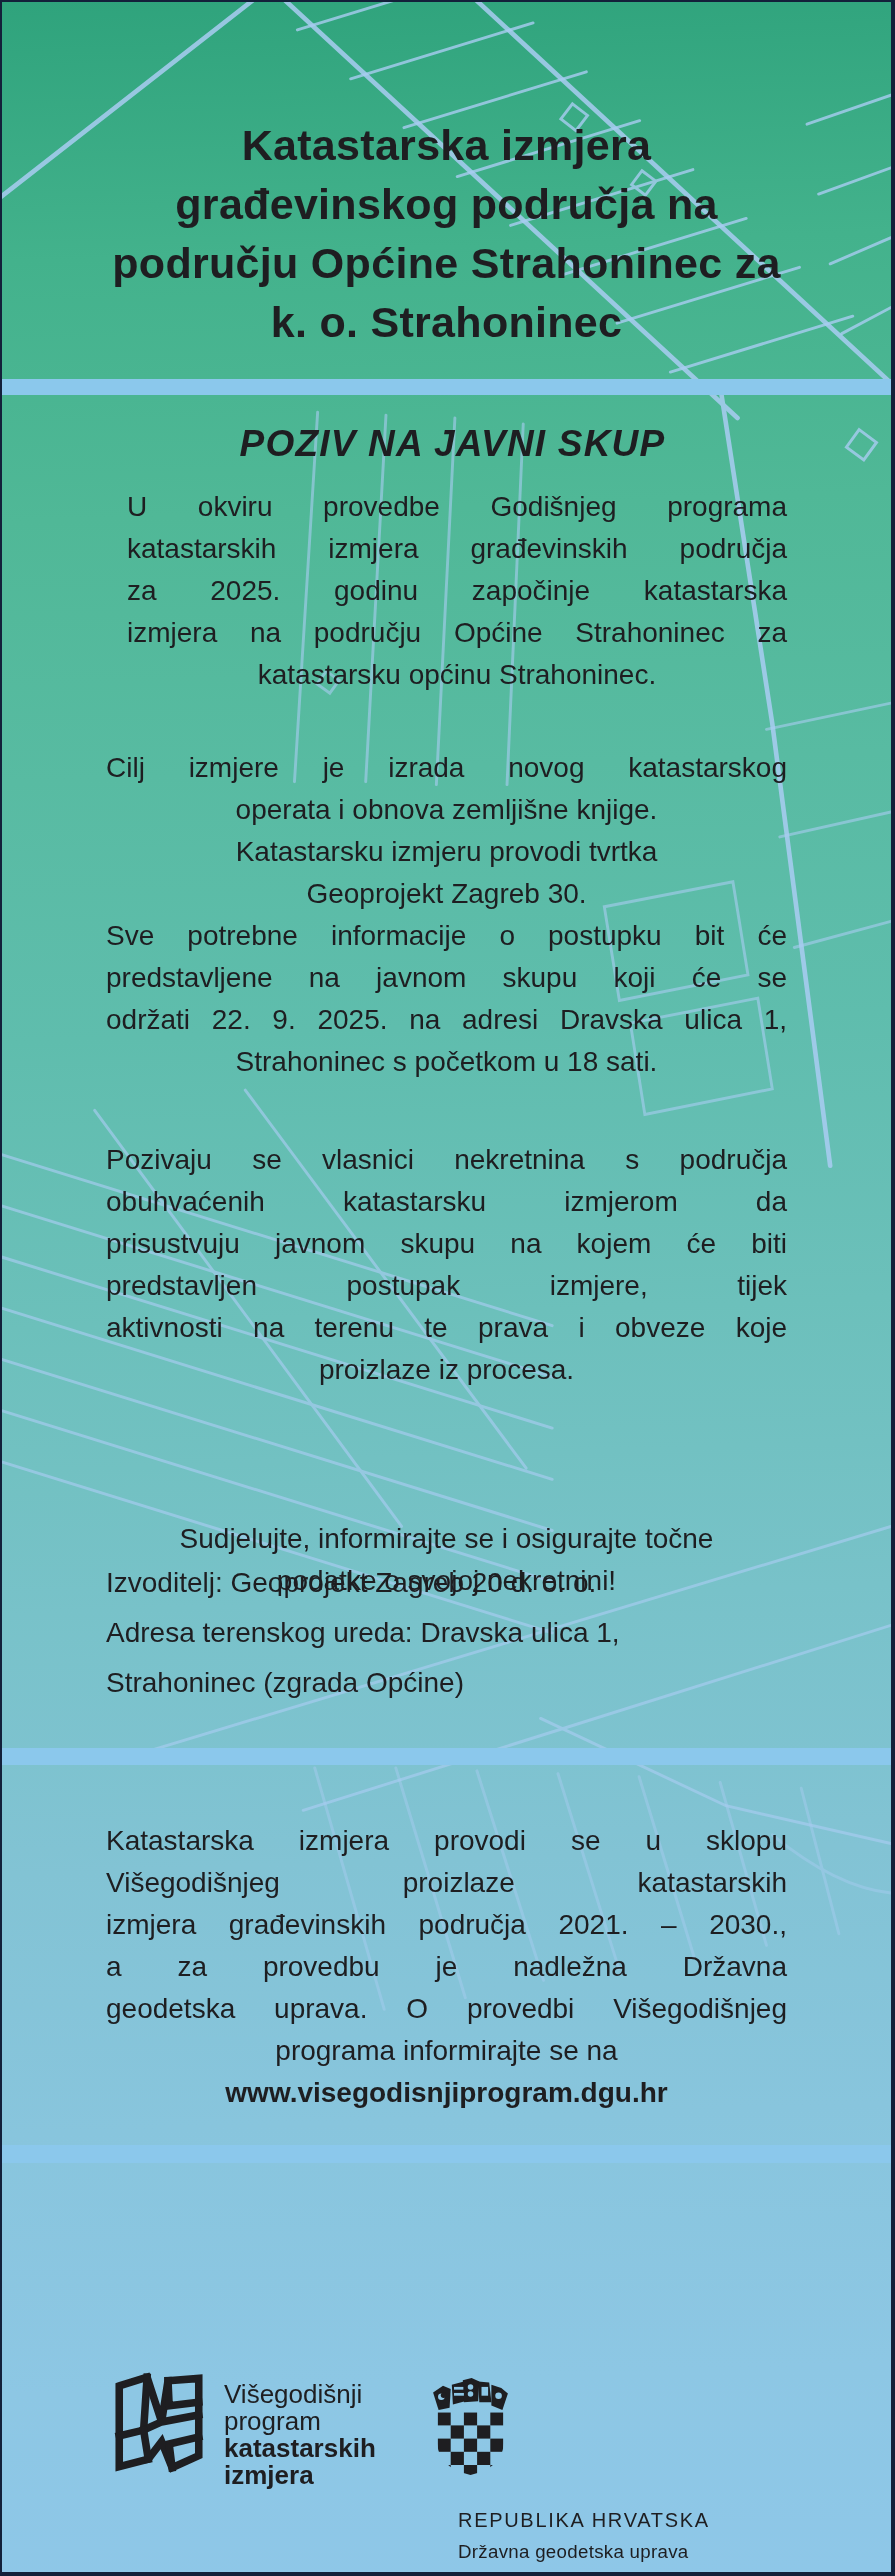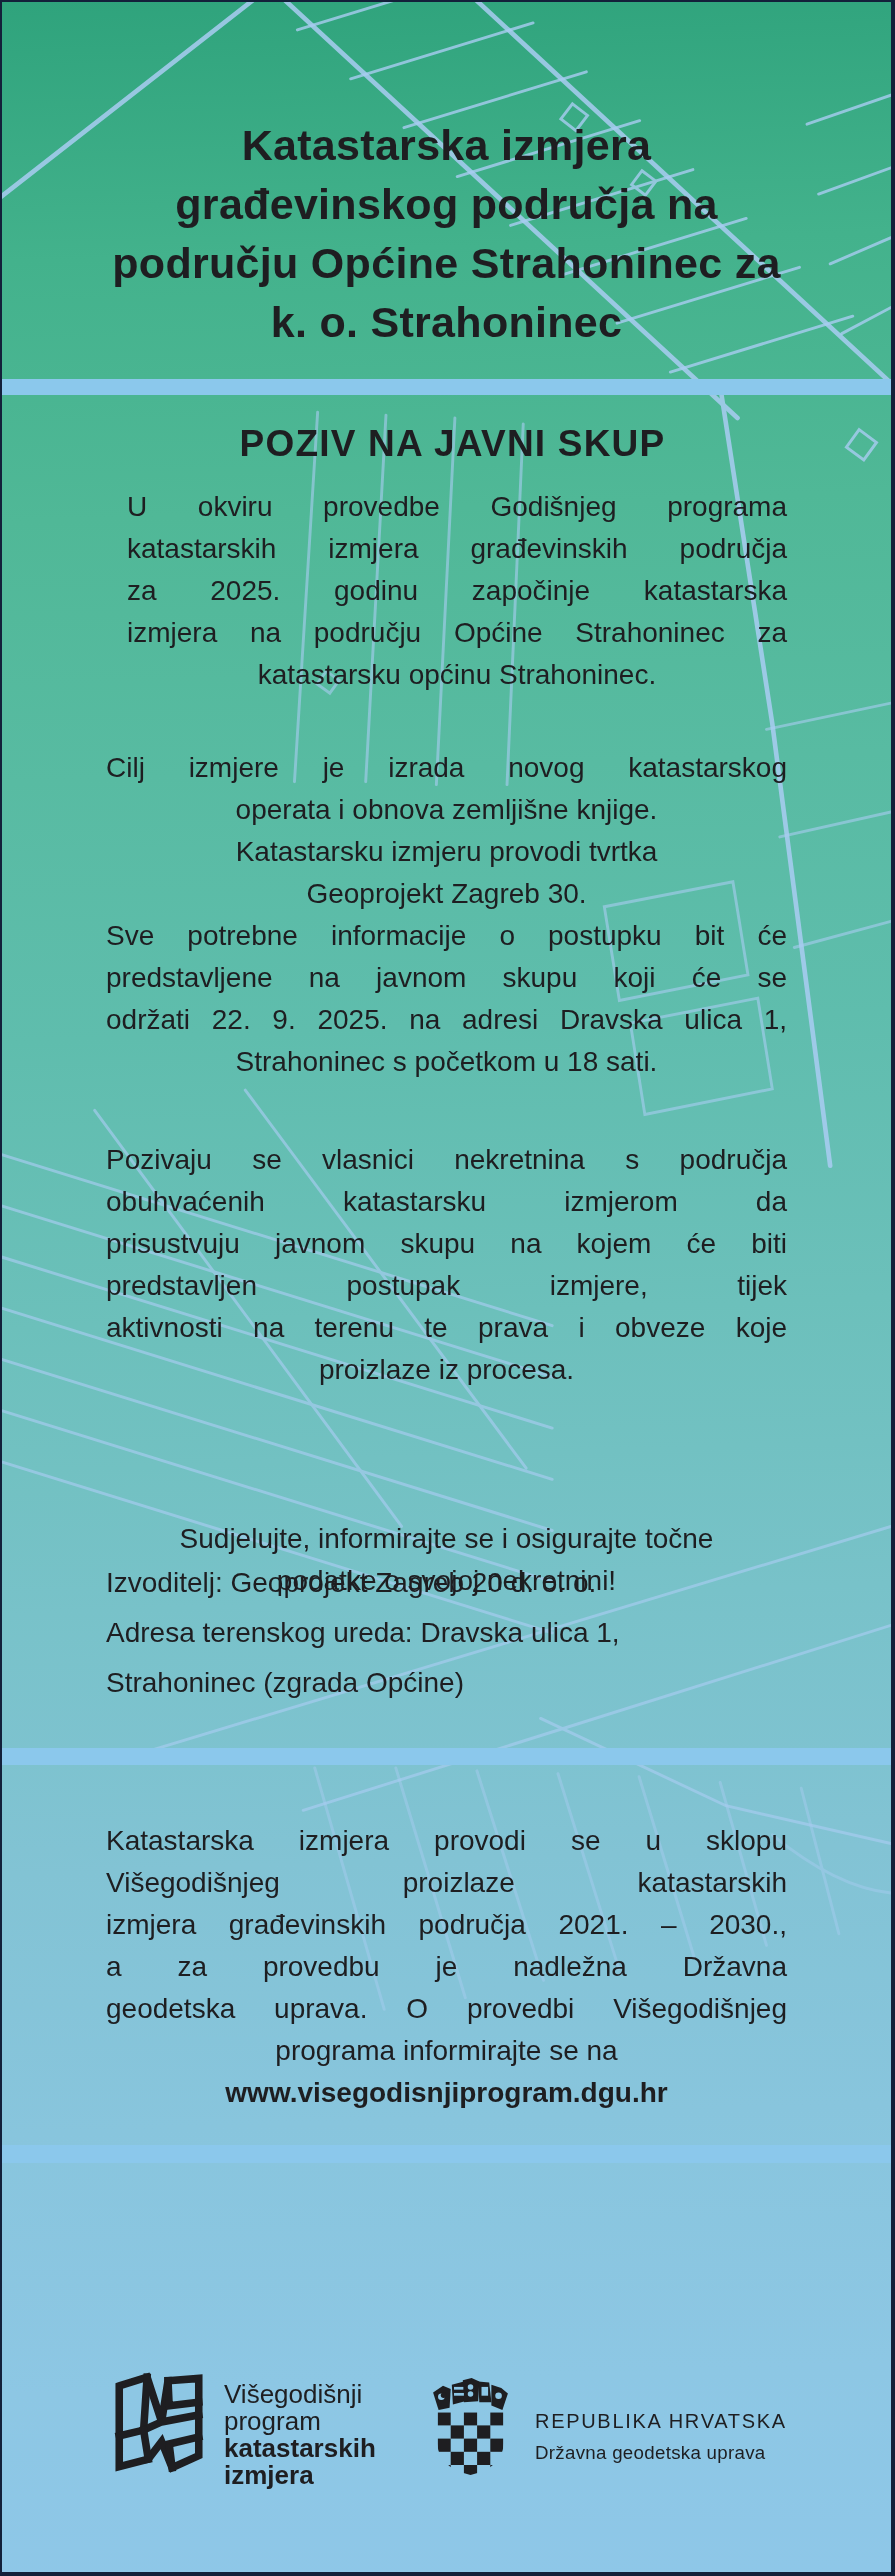--- a/index.html
+++ b/index.html
@@ -23,39 +23,39 @@
   .band-1{top:377px;height:15.7px;}
   .band-2{top:1746px;height:17px;}
   .band-3{top:2143px;height:17.5px;}
   .title{
     position:absolute;top:114px;left:35px;right:35px;
     text-align:center;font-weight:bold;font-size:43px;line-height:59px;
     letter-spacing:0.3px;
   }
   .heading{
     position:absolute;top:421px;left:70px;right:58px;
-    text-align:center;font-weight:bold;font-size:37px;letter-spacing:1.2px;
+    text-align:center;font-weight:bold;font-size:37px;letter-spacing:1.2px;font-style:italic;
   }
   .para{position:absolute;left:104px;right:104px;font-size:28px;line-height:42px;}
   .para .ln{min-height:42px;}
   .p-intro{top:484px;margin-left:21px;}
   .p-goal{top:745px;}
   .p-invite{top:1137px;}
   .p-cta{top:1516px;}
   .p-contractor{top:1556px;line-height:50px;}
   .p-contractor .ln{min-height:50px;}
   .p-program{top:1818px;}
   .ln.j{text-align:justify;text-align-last:justify;text-justify:inter-word;}
   .ln.c{text-align:right;text-align-last:center;}
   .ln.l{text-align:left;}
   .ln.b{font-weight:bold;}
   .url-line{margin-top:0;}
   .vp-logo{position:absolute;left:111px;top:2370px;display:flex;align-items:flex-start;}
   .vp-text{margin-left:19px;padding-top:9.3px;font-size:26px;line-height:27px;}
-  .dgu-logo{position:absolute;left:430px;top:2375px;display:flex;align-items:flex-start;}
+  .dgu-logo{position:absolute;left:430px;top:2375px;display:flex;align-items:flex-start;flex-direction:column;}
   .dgu-text{margin-left:26px;padding-top:33px;}
   .dgu-country{font-size:20px;letter-spacing:1.7px;}
   .dgu-org{font-size:18.7px;letter-spacing:0.3px;margin-top:9.3px;}
   svg{display:block;}
 </style>
 </head>
 <body>
 
 <div class="page">
 

